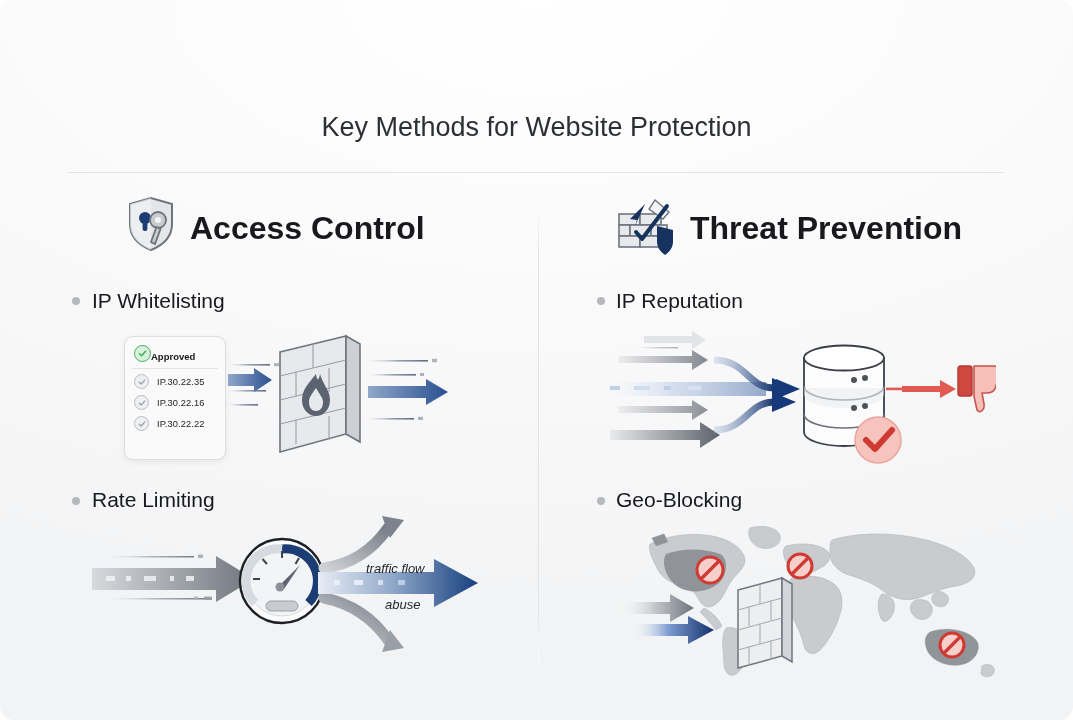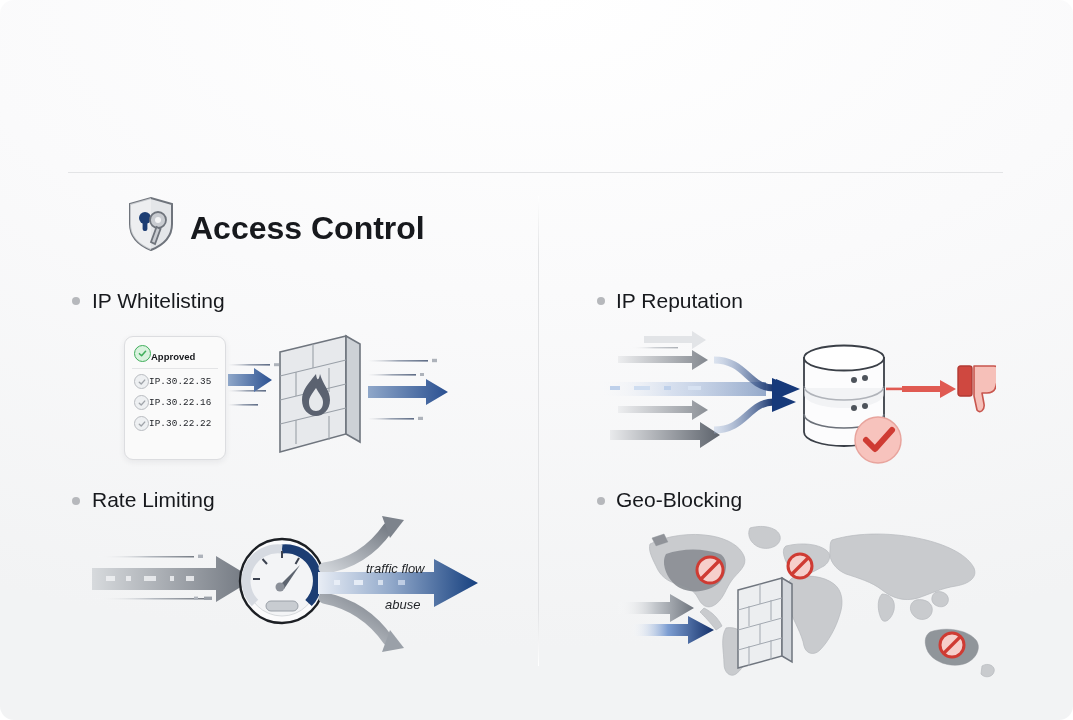--- a/index.html
+++ b/index.html
@@ -65,35 +65,36 @@
   }
   .wl-head{display:flex;align-items:flex-end;gap:0;padding-bottom:6px;}
   .wl-head .chk{
     width:15px;height:15px;border-radius:50%;
     background:#d9f2de;border:1.3px solid #3fae5a;
     display:flex;align-items:center;justify-content:center;flex:0 0 auto;
   }
   .wl-head .chk svg{display:block;}
   .wl-head .txt{font-size:9.5px;font-weight:bold;color:#16181c;}
   .wl-rule{height:1px;background:#e3e4e6;margin:0 -2px 5px -2px;}
-  .wl-row{display:flex;align-items:center;gap:0;margin-bottom:6px;font-family:Liberation Mono, monospace;}
+  .wl-row{display:flex;align-items:center;gap:8px;margin-bottom:6px;}
   .wl-row .chk{
     width:13px;height:13px;border-radius:50%;
     background:#eef0f2;border:1.2px solid #b9bcc1;
     display:flex;align-items:center;justify-content:center;flex:0 0 auto;
   }
   .wl-row .txt{font-size:9.3px;color:#22252a;letter-spacing:.1px;}
 
   .flowlabel{position:absolute;font-size:13px;color:#1f2226;white-space:nowrap;font-style:italic;}
 </style>
 </head>
 <body>
 
 <div class="canvas">
 
+  <div class="subtitle">Key Methods for Website Protection</div>
   <div class="hdivider"></div>
   <div class="vdivider"></div>
 
   <div class="col col-left">
     <div class="sec-head">
       <div class="icon">
         <svg viewBox="0 0 62 58" width="62" height="58">
           <path d="M10 8 L31 2 L52 8 L52 28 C52 42 41 50 31 54 C21 50 10 42 10 28 Z" fill="#e4e6e9" stroke="#6f747c" stroke-width="2"></path>
           <path d="M10 8 L31 2 L31 54 C21 50 10 42 10 28 Z" fill="#f1f2f4" opacity=".65"></path>
           <circle cx="25" cy="22" r="6" fill="#1c3d73"></circle>
@@ -267,20 +268,42 @@
       <path d="M232 60 L348 60 L348 47 L392 71 L348 95 L348 82 L232 82 Z" fill="url(#bluearr2)"></path>
       <rect x="248" y="68" width="6" height="5" fill="#eaf0f8" opacity=".9"></rect>
       <rect x="268" y="68" width="9" height="5" fill="#eaf0f8" opacity=".9"></rect>
       <rect x="292" y="68" width="5" height="5" fill="#dbe4f1" opacity=".9"></rect>
       <rect x="312" y="68" width="7" height="5" fill="#c9d6ea" opacity=".85"></rect>
     </svg>
   </div>
   <div class="flowlabel" style="left:366px;top:561px;">traffic flow</div>
   <div class="flowlabel" style="left:385px;top:597px;">abuse</div>
 
+  <div class="col col-right">
+    <div class="sec-head">
+      <div class="icon">
+        <svg viewBox="0 0 70 62" width="70" height="62">
+          <g fill="#e7e9ec" stroke="#6f757e" stroke-width="1.6">
+            <rect x="4" y="18" width="21" height="11"></rect>
+              <rect x="25" y="18" width="21" height="11"></rect>
+            <rect x="4" y="29" width="11" height="11"></rect>
+              <rect x="15" y="29" width="21" height="11"></rect>
+            <rect x="36" y="29" width="16" height="11"></rect>
+            <rect x="4" y="40" width="21" height="11"></rect>
+              <rect x="25" y="40" width="21" height="11"></rect>
+          </g>
+          <path d="M40 4 L54 16 L48 23 L34 13 Z" fill="#f2f3f5" stroke="#6f757e" stroke-width="1.4"></path>
+          <path d="M21 36 L27 43 L52 10" fill="none" stroke="#16325f" stroke-width="4" stroke-linecap="round" stroke-linejoin="round"></path>
+          <path d="M30 8 L15 23 L22 24 L20 30 Z" fill="#16325f"></path>
+          <path d="M42 30 L58 34 L58 46 C58 54 50 59 50 59 C50 59 42 54 42 46 Z" fill="#16325f"></path>
+        </svg>
+      </div>
+      <div class="sec-title">Threat Prevention</div>
+    </div>
+  </div>
 
   <div class="item">
     <div class="bullet" style="left:597px;top:297px;"></div>
     <div class="item-label" style="left:616px;top:289px;">IP Reputation</div>
   </div>
 
   <div class="figure" style="left:596px;top:330px;width:400px;height:140px;">
     <svg width="400" height="140" viewBox="0 0 400 140">
       <defs>
         <linearGradient id="grayline2" x1="0" y1="0" x2="1" y2="0">

